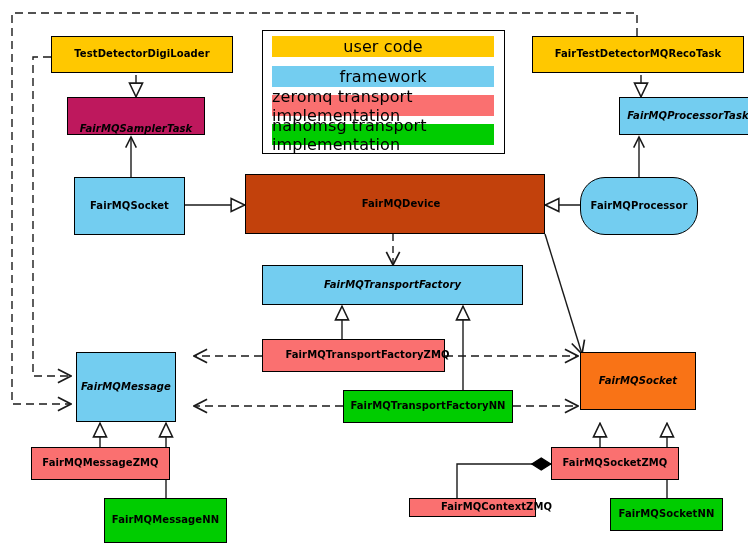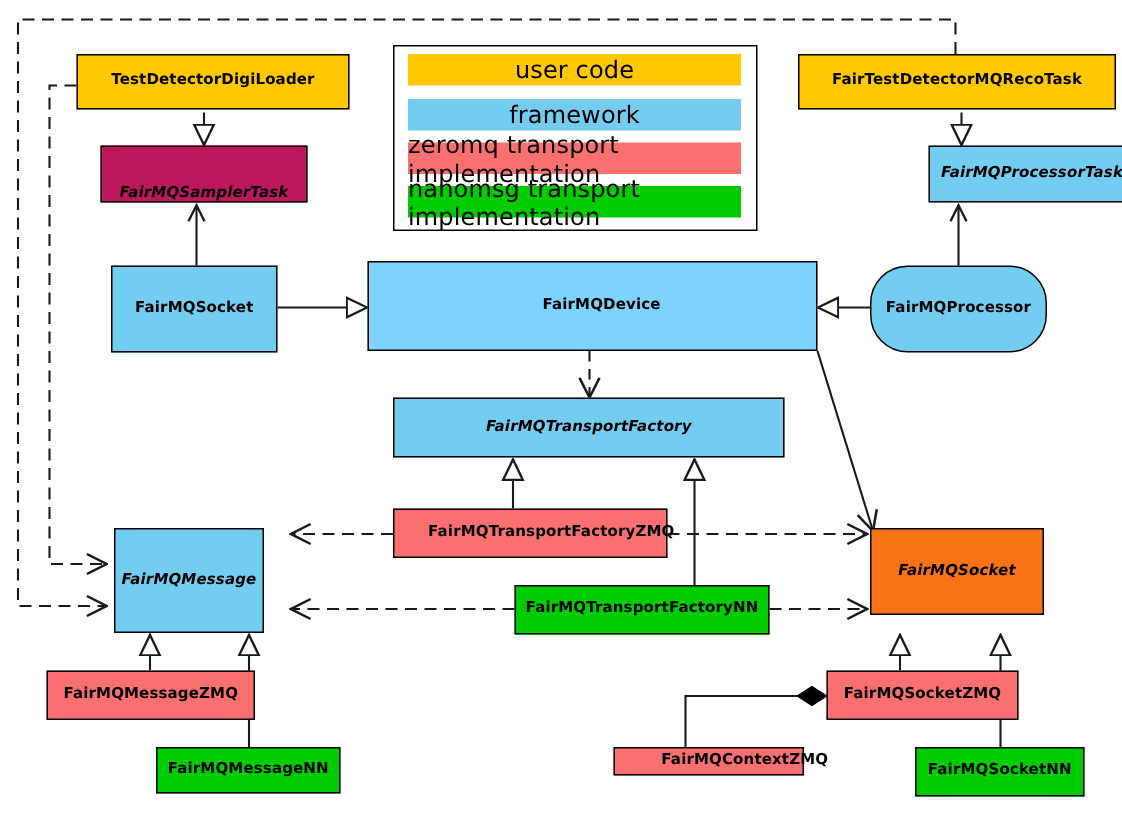--- a/index.html
+++ b/index.html
@@ -100,21 +100,21 @@
 </div>
 
 <div class="node abstract" style="left:572px;top:97px;width:138px;height:38px;background:#73CDF0;margin-left:47px;">
   <span>FairMQProcessorTask</span>
 </div>
 
 <div class="node" style="left:74px;top:177px;width:111px;height:58px;background:#73CDF0;">
   <span>FairMQSocket</span>
 </div>
 
-<div class="node" style="left:245px;top:174px;width:300px;height:60px;background:#7dd3fc;padding-left:12px;">
+<div class="node" style="left:245px;top:174px;width:300px;height:60px;background:#c2410c;padding-left:12px;">
   <span>FairMQDevice</span>
 </div>
 
 <div class="node" style="left:580px;top:177px;width:118px;height:58px;background:#73CDF0;border-radius:25px;">
   <span>FairMQProcessor</span>
 </div>
 
 <div class="node abstract" style="left:262px;top:265px;width:261px;height:40px;background:#73CDF0;">
   <span>FairMQTransportFactory</span>
 </div>
@@ -132,21 +132,21 @@
 </div>
 
 <div class="node abstract" style="left:580px;top:352px;width:116px;height:58px;background:#f97316;">
   <span>FairMQSocket</span>
 </div>
 
 <div class="node" style="left:31px;top:447px;width:139px;height:33px;background:#FA7070;">
   <span>FairMQMessageZMQ</span>
 </div>
 
-<div class="node" style="left:104px;top:498px;width:123px;height:31px;background:#00CC00;">
+<div class="node" style="left:104px;top:498px;width:123px;height:45px;background:#00CC00;">
   <span>FairMQMessageNN</span>
 </div>
 
 <div class="node" style="left:551px;top:447px;width:128px;height:33px;background:#FA7070;">
   <span>FairMQSocketZMQ</span>
 </div>
 
 <div class="node" style="left:610px;top:498px;width:113px;height:33px;background:#00CC00;">
   <span>FairMQSocketNN</span>
 </div>

